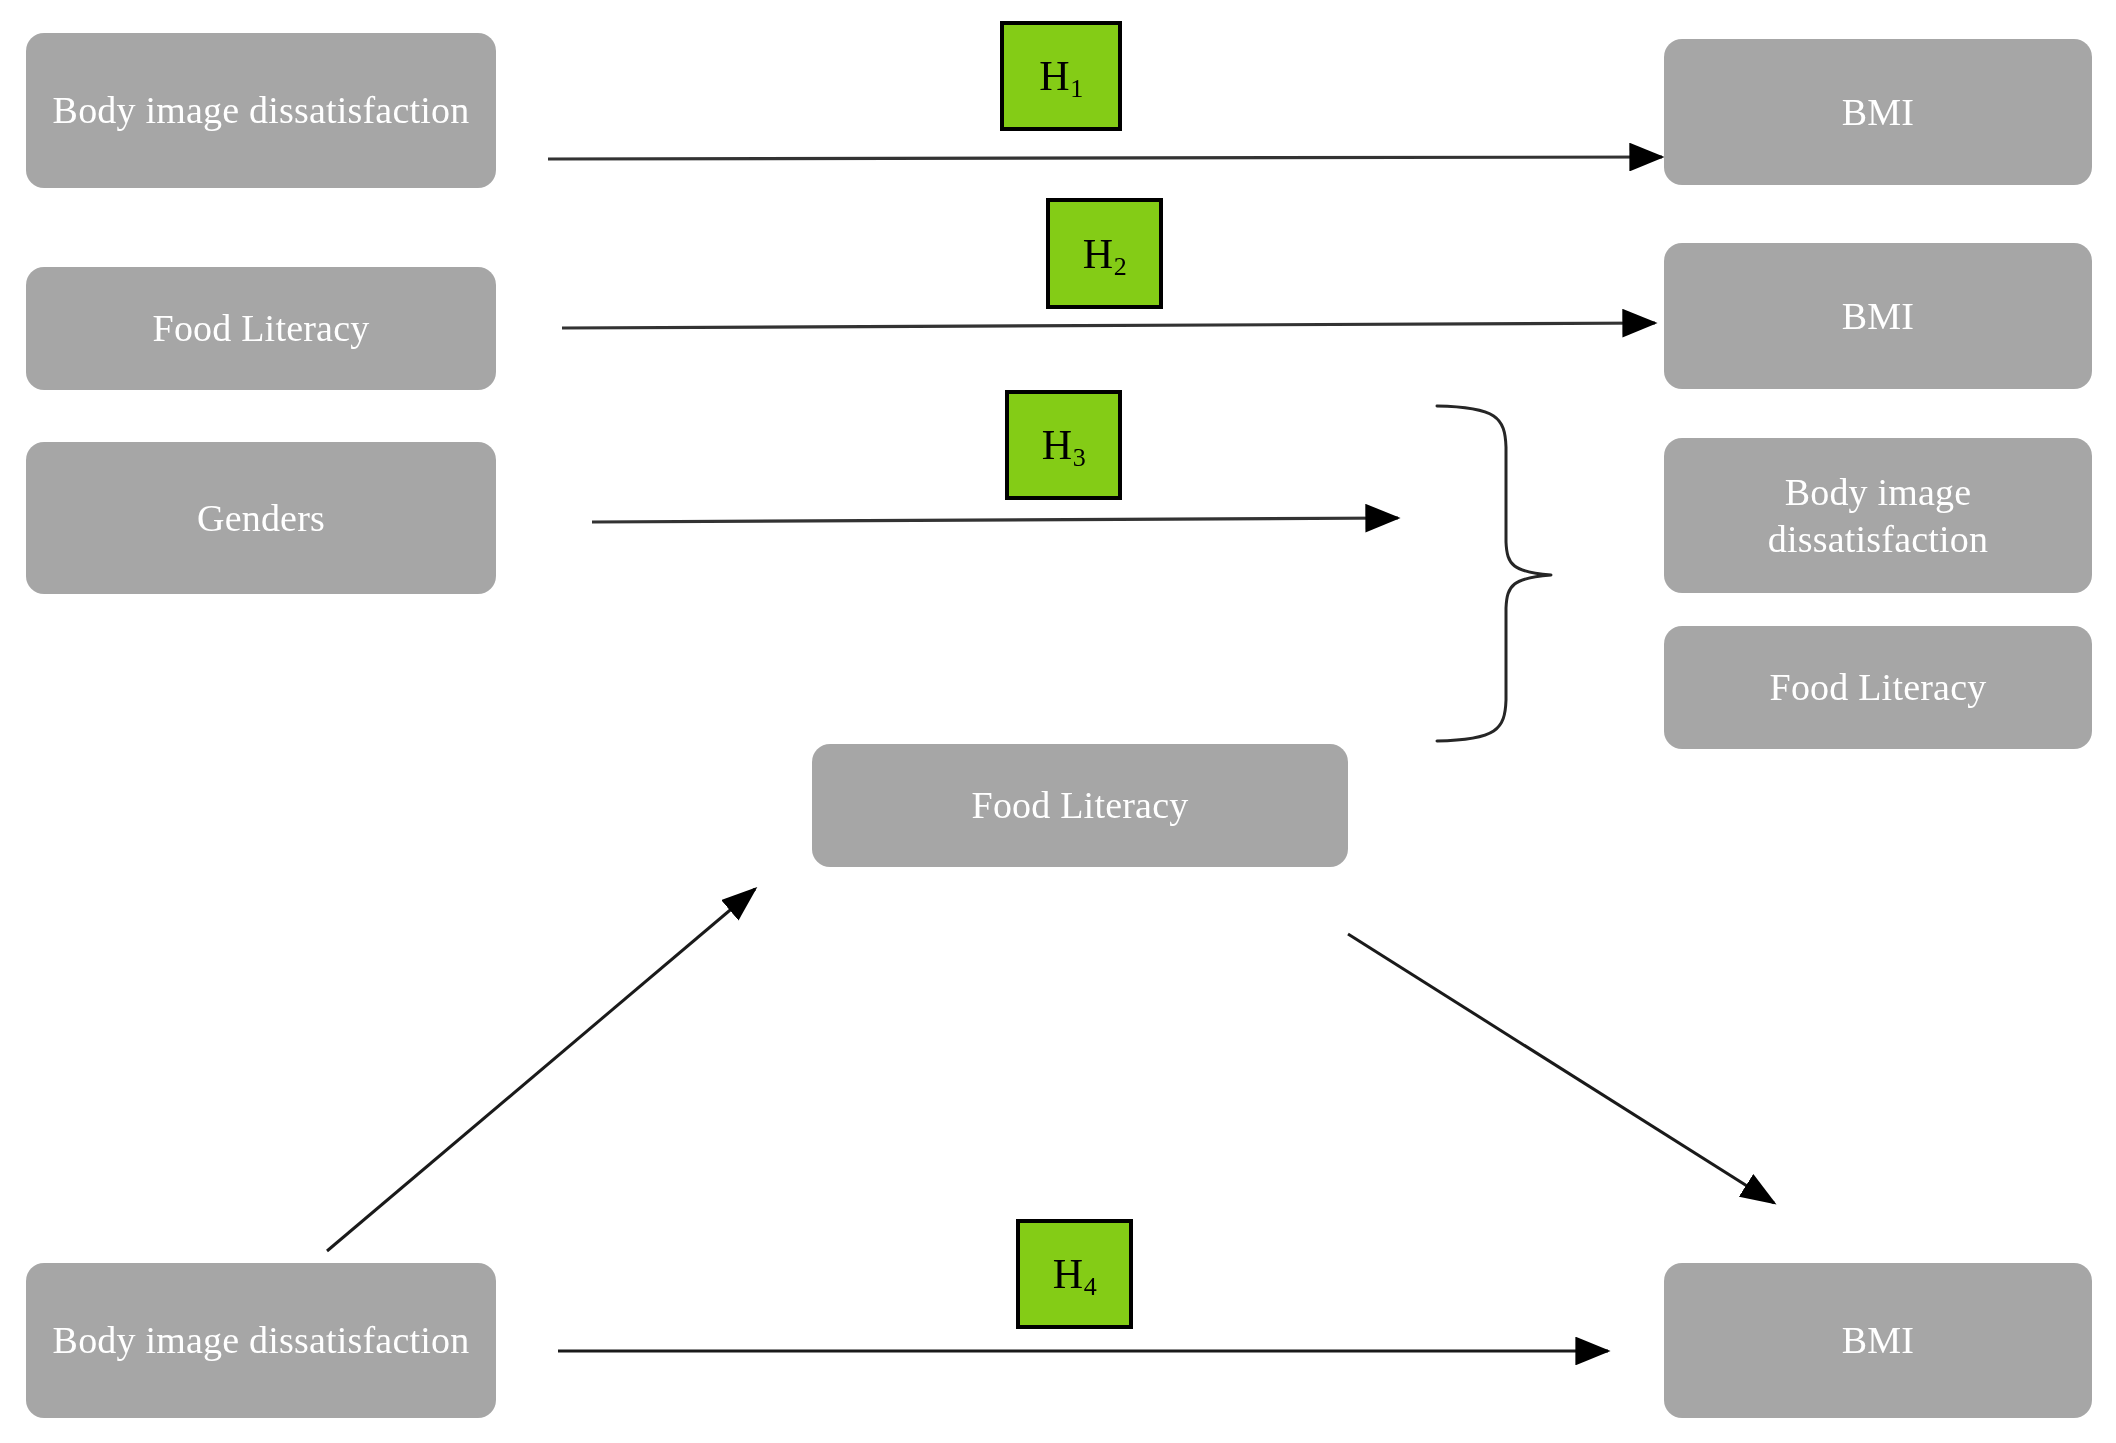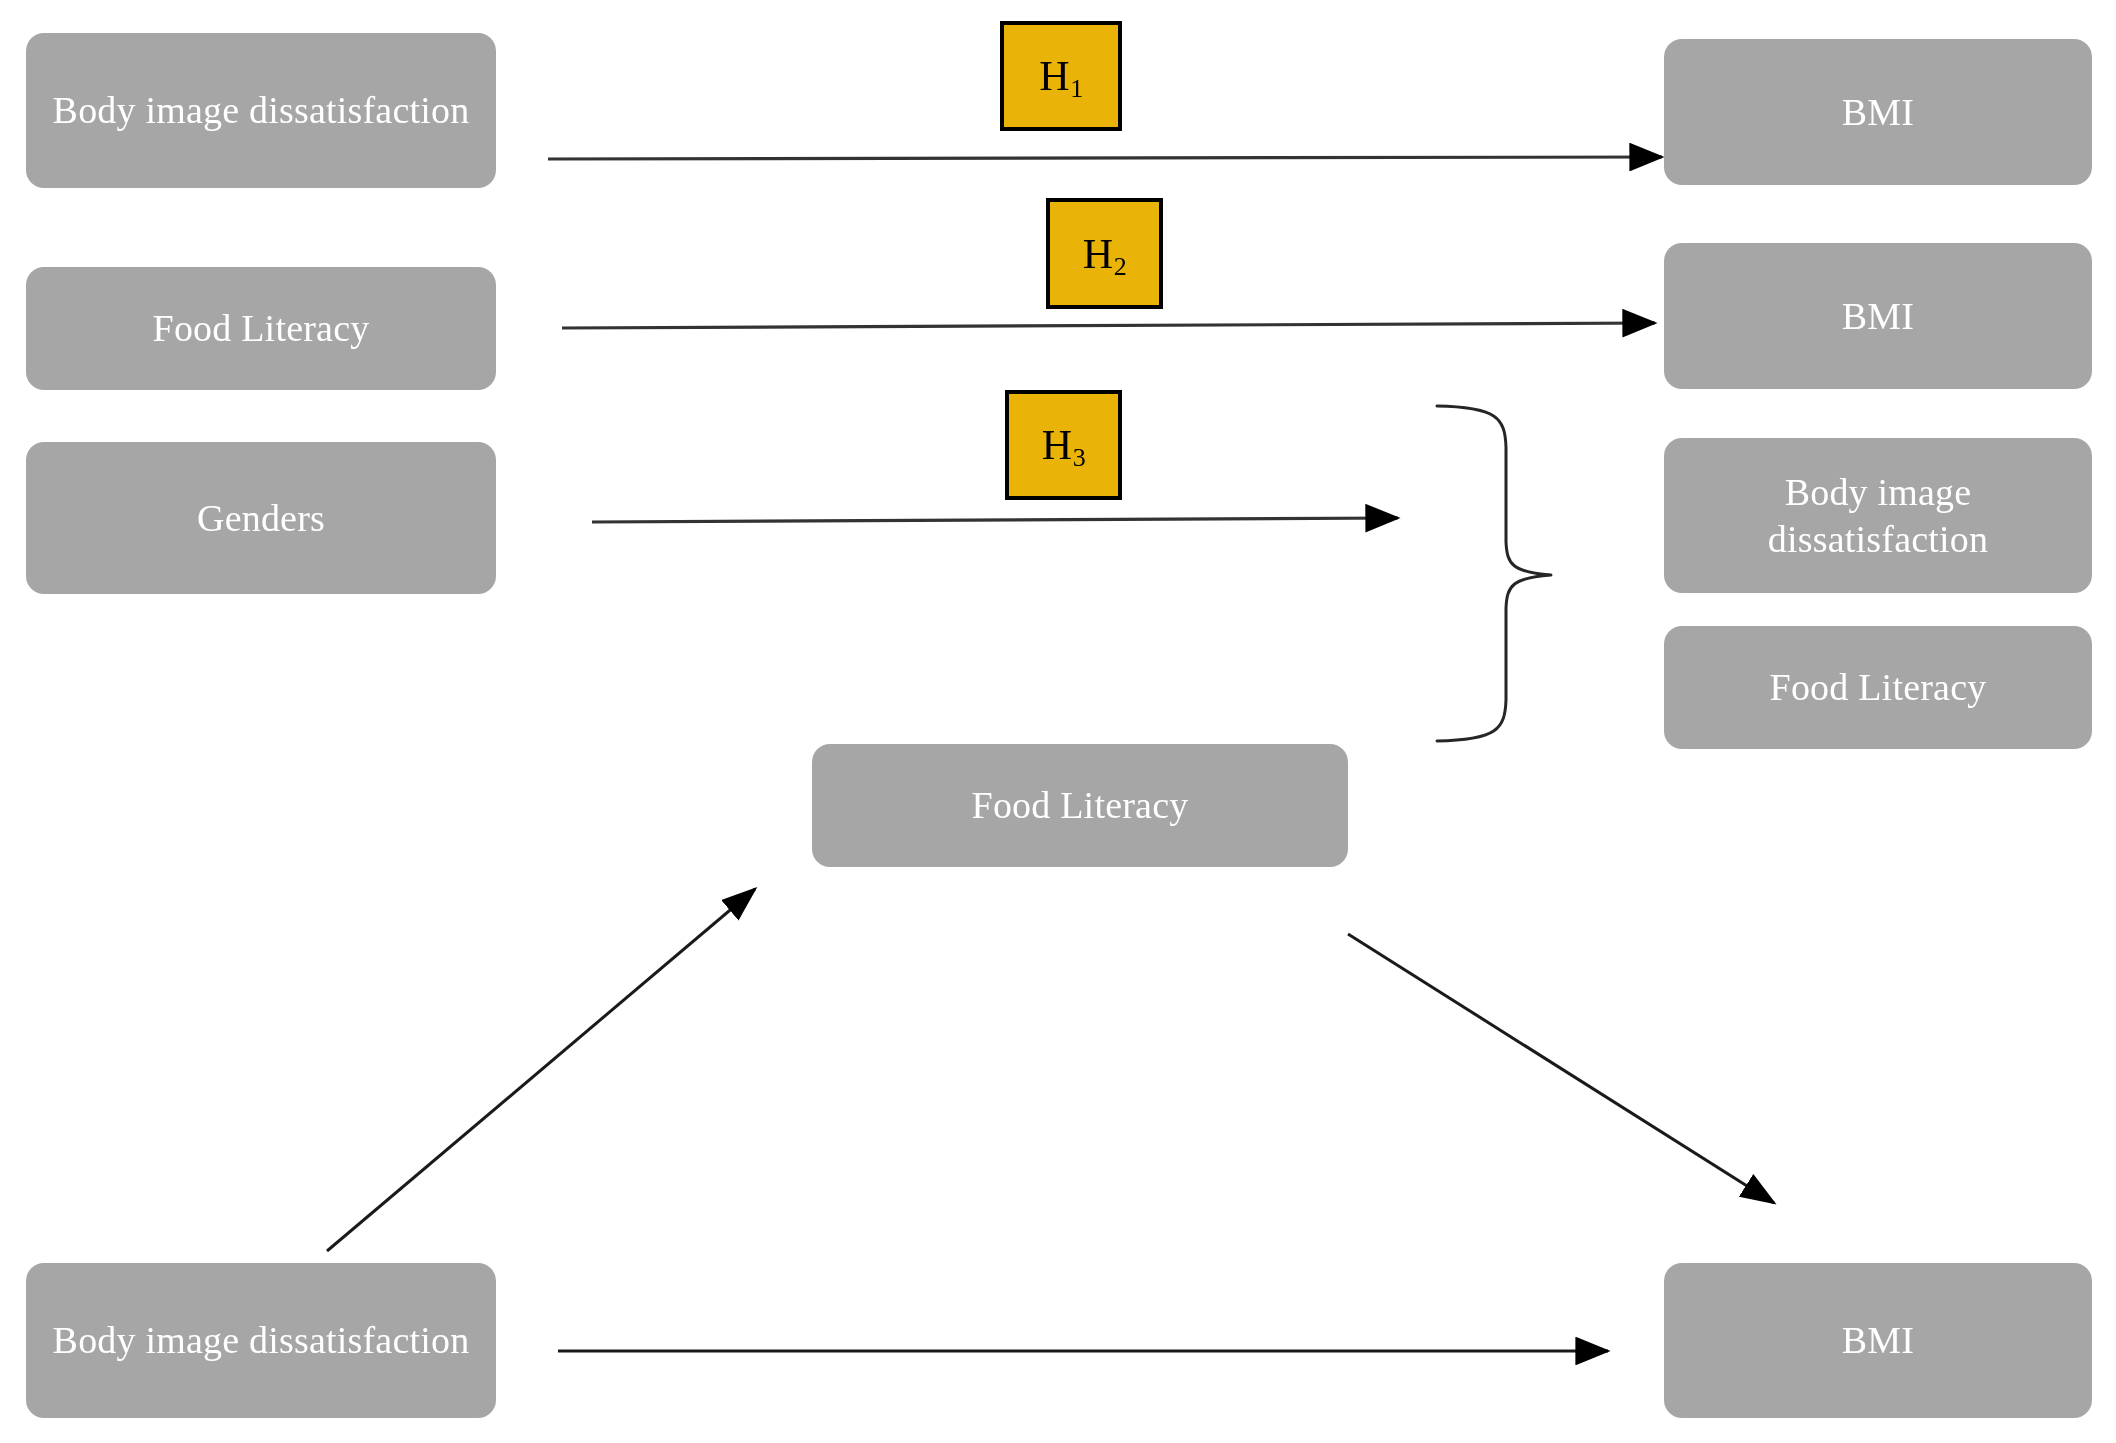--- a/index.html
+++ b/index.html
@@ -35,21 +35,21 @@
     box-sizing: border-box;
     padding: 4px 12px;
     user-select: none;
   }
   .node span {
     display: block;
     width: 100%;
   }
   .hbox {
     position: absolute;
-    background: #eab308;
+    background: #84cc16;
     border: 4px solid #000000;
     box-sizing: border-box;
     display: flex;
     align-items: center;
     justify-content: center;
     color: #000000;
     font-size: 42px;
     line-height: 1;
     user-select: none;
   }
@@ -150,18 +150,21 @@
   </div>
 
   <div class="node" style="left:812px; top:744px; width:536px; height:123px;">
     <span>Food Literacy</span>
   </div>
 
   <div class="node" style="left:26px; top:1263px; width:470px; height:155px;">
     <span>Body image dissatisfaction</span>
   </div>
 
+  <div class="hbox" style="left:1016px; top:1219px; width:117px; height:110px;">
+    <span class="hlabel">H<sub>4</sub></span>
+  </div>
 
   <div class="node" style="left:1664px; top:1263px; width:428px; height:155px;">
     <span>BMI</span>
   </div>
 
 </div>
 
 </body></html>

